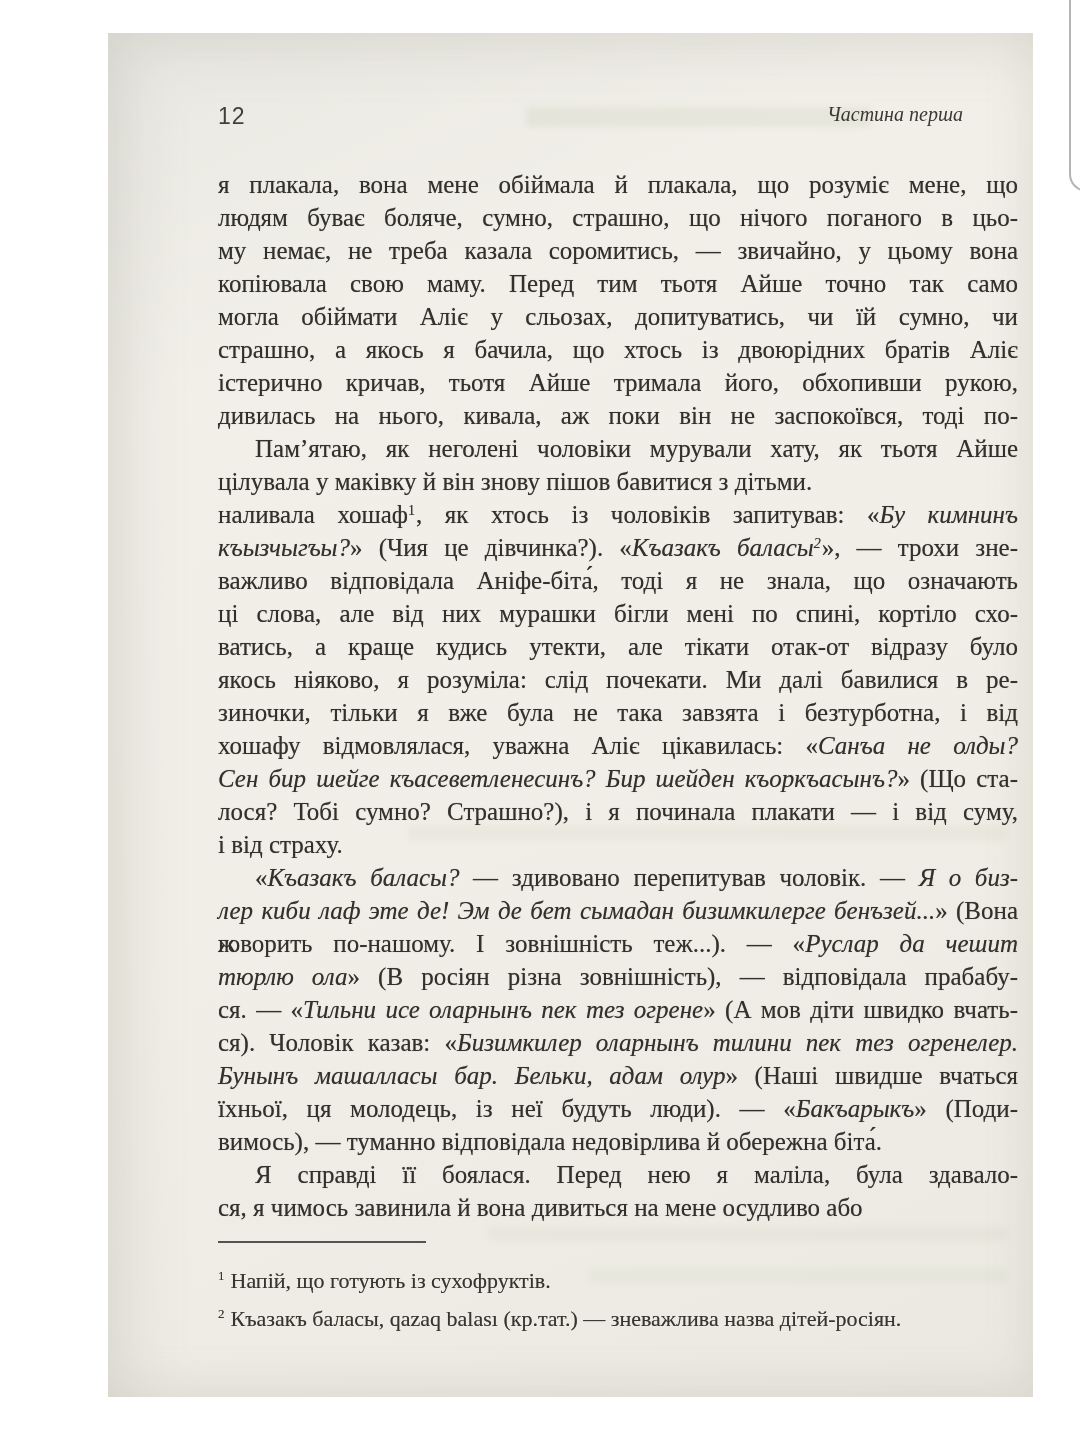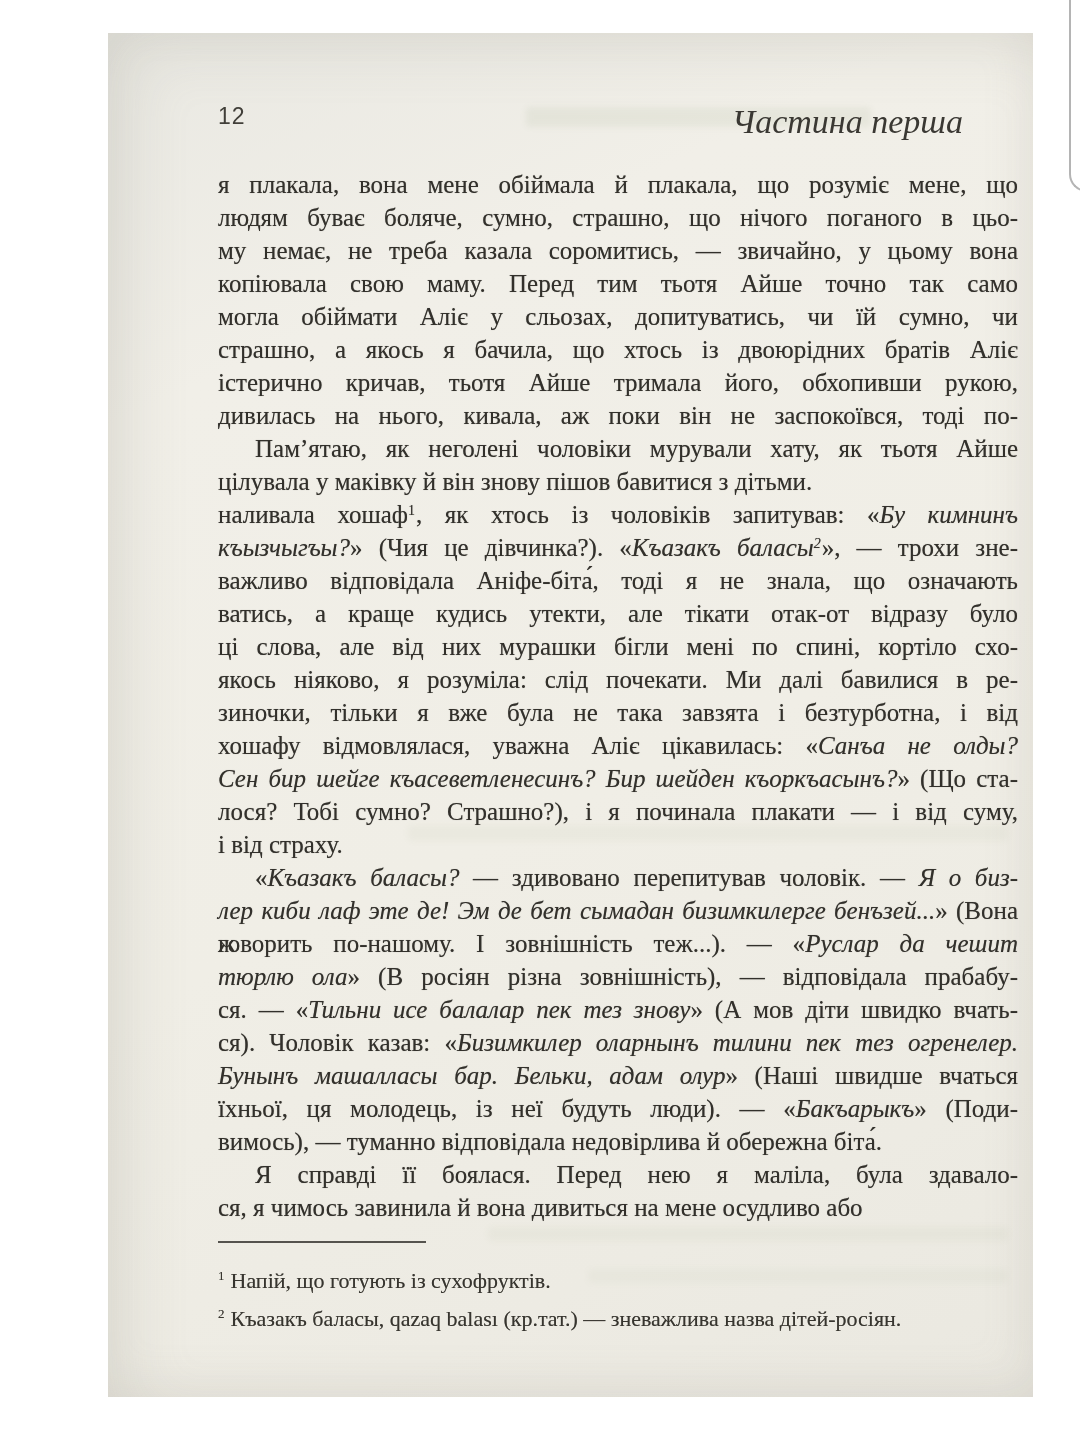--- a/index.html
+++ b/index.html
@@ -44,21 +44,21 @@
     position: absolute; left: 110px; top: 70px; width: 800px; height: 34px;
     color: #3a3833;
   }
   .folio {
     float: left;
     font-family: "Liberation Sans", "DejaVu Sans", sans-serif;
     font-size: 23px; letter-spacing: 1px; color: #413f39;
   }
   .runhead {
     float: right; margin-right: 55px;
-    font-style: italic; font-size: 34px; color: #3a3833;
+    font-style: italic; font-size: 20px; color: #3a3833;
   }
 
   .textblock {
     position: absolute; left: 110px; top: 135px; width: 800px;
     font-size: 25px; color: #32302b;
     text-shadow: 0 0 0.7px rgba(50,48,43,0.55);
   }
   .ln {
     height: 33px; line-height: 33px;
     text-align: justify; text-align-last: justify;
@@ -111,33 +111,33 @@
         <div class="ln"><span>копіювала свою маму. Перед тим тьотя Айше точно так само</span></div>
         <div class="ln"><span>могла обіймати Аліє у сльозах, допитуватись, чи їй сумно, чи</span></div>
         <div class="ln"><span>страшно, а якось я бачила, що хтось із двоюрідних братів Аліє</span></div>
         <div class="ln"><span>істерично кричав, тьотя Айше тримала його, обхопивши рукою,</span></div>
         <div class="ln"><span>дивилась на нього, кивала, аж поки він не заспокоївся, тоді по-</span></div>
         <div class="ln ind"><span>Пам’ятаю, як неголені чоловіки мурували хату, як тьотя Айше</span></div>
         <div class="ln end"><span>цілувала у маківку й він знову пішов бавитися з дітьми.</span></div>
         <div class="ln"><span>наливала хошаф</span><span class="sup">1</span><span>, як хтось із чоловіків запитував: «</span><span class="it">Бу кимнинъ</span></div>
         <div class="ln"><span class="it">къызчыгъы?</span><span>» (Чия це дівчинка?). «</span><span class="it">Къазакъ баласы</span><span class="it sup">2</span><span>», — трохи зне-</span></div>
         <div class="ln"><span>важливо відповідала Аніфе-біта́, тоді я не знала, що означають</span></div>
+        <div class="ln"><span>ці слова, але від них мурашки бігли мені по спині, кортіло схо-</span></div>
         <div class="ln"><span>ватись, а краще кудись утекти, але тікати отак-от відразу було</span></div>
-        <div class="ln"><span>ці слова, але від них мурашки бігли мені по спині, кортіло схо-</span></div>
         <div class="ln"><span>якось ніяково, я розуміла: слід почекати. Ми далі бавилися в ре-</span></div>
         <div class="ln"><span>зиночки, тільки я вже була не така завзята і безтурботна, і від</span></div>
         <div class="ln"><span>хошафу відмовлялася, уважна Аліє цікавилась: «</span><span class="it">Санъа не олды?</span></div>
         <div class="ln"><span class="it">Сен бир шейге къасеветленесинъ? Бир шейден къоркъасынъ?</span><span>» (Що ста-</span></div>
         <div class="ln"><span>лося? Тобі сумно? Страшно?), і я починала плакати — і від суму,</span></div>
         <div class="ln end"><span>і від страху.</span></div>
         <div class="ln ind"><span>«</span><span class="it">Къазакъ баласы?</span><span> — здивовано перепитував чоловік. — </span><span class="it">Я о биз-</span></div>
         <div class="ln"><span class="it">лер киби лаф эте де! Эм де бет сымадан бизимкилерге бенъзей...</span><span>» (Вона ж</span></div>
         <div class="ln"><span>говорить по-нашому. І зовнішність теж...). — «</span><span class="it">Руслар да чешит</span></div>
         <div class="ln"><span class="it">тюрлю ола</span><span>» (В росіян різна зовнішність), — відповідала прабабу-</span></div>
-        <div class="ln"><span>ся. — «</span><span class="it">Тильни исе балалар пек тез знову</span><span>» (А мов діти швидко вчать-</span></div>
+        <div class="ln"><span>ся. — «</span><span class="it">Тильни исе оларнынъ пек тез огрене</span><span>» (А мов діти швидко вчать-</span></div>
         <div class="ln"><span>ся). Чоловік казав: «</span><span class="it">Бизимкилер оларнынъ тилини пек тез огренелер.</span></div>
         <div class="ln"><span class="it">Бунынъ машалласы бар. Бельки, адам олур</span><span>» (Наші швидше вчаться</span></div>
         <div class="ln"><span>їхньої, ця молодець, із неї будуть люди). — «</span><span class="it">Бакъарыкъ</span><span>» (Поди-</span></div>
         <div class="ln end"><span>вимось), — туманно відповідала недовірлива й обережна біта́.</span></div>
         <div class="ln ind"><span>Я справді її боялася. Перед нею я маліла, була здавало-</span></div>
         <div class="ln end"><span>ся, я чимось завинила й вона дивиться на мене осудливо або</span></div>
       </div>
 
     <div class="footnotes">
       <div class="fnrule"></div>

